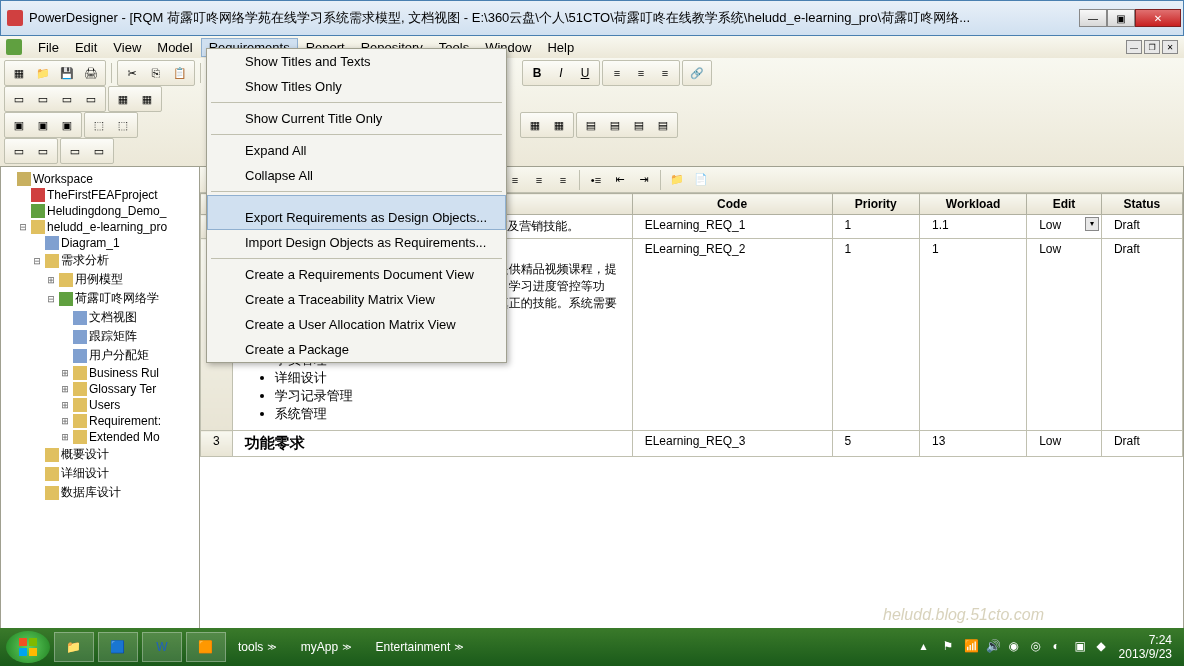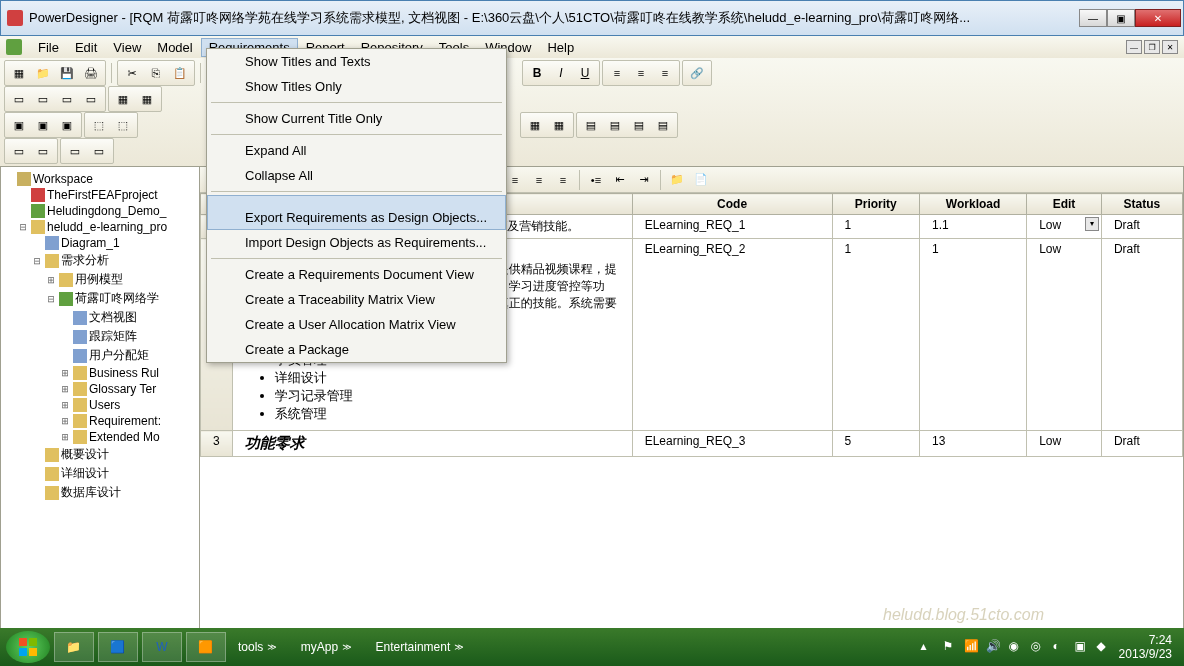--- a/index.html
+++ b/index.html
@@ -51,21 +51,21 @@
 
 
 .doc-area { flex:1; display:flex; flex-direction:column; border:1px solid #a0a090; border-left:none; }
 .doc-toolbar { height:26px; background:linear-gradient(#f8f8f0,#ece8d8); display:flex; align-items:center; padding:0 4px; gap:2px; border-bottom:1px solid #c0c0b0; }
 .doc-table { flex:1; overflow:auto; position:relative; }
 table.req { border-collapse:collapse; width:100%; }
 table.req th { background:linear-gradient(#f8f8f0,#e8e4d4); border:1px solid #b0b0a0; padding:3px 6px; font-weight:bold; font-size:12px; text-align:center; }
 table.req td { border:1px solid #c0c0b0; padding:3px 12px; vertical-align:top; font-size:12px; }
 table.req td.rownum { background:linear-gradient(#f8f8f0,#e8e4d4); text-align:center; width:28px; }
 table.req td.desc { width:400px; font-size:13px; }
-table.req td.desc b { font-size:15px; font-weight:bold;font-style:italic; }
+table.req td.desc b { font-size:15px; font-weight:bold; }
 table.req td.desc ul { margin:4px 0 4px 30px; }
 table.req td.desc li { font-size:13px; }
 .arrow-cell{position:relative}
 .droparr{position:absolute;right:2px;top:2px;width:14px;height:14px;border:1px solid #888;background:#e8e8e8;font-size:8px;text-align:center;line-height:12px}
 
 
 .taskbar { position:absolute; bottom:0; left:0; right:0; height:38px; background:linear-gradient(#3a7a2a,#1a5a1a); display:flex; align-items:center; padding:0 6px; }
 .start-btn { width:44px; height:32px; background:radial-gradient(circle,#60d060,#208020); border-radius:50%; display:flex; align-items:center; justify-content:center; }
 .task-icon { width:40px; height:30px; margin-left:4px; background:rgba(255,255,255,0.15); border:1px solid rgba(255,255,255,0.3); display:flex; align-items:center; justify-content:center; }
 .task-grp { display:flex; align-items:center; gap:4px; padding:0 12px; color:#fff; }

